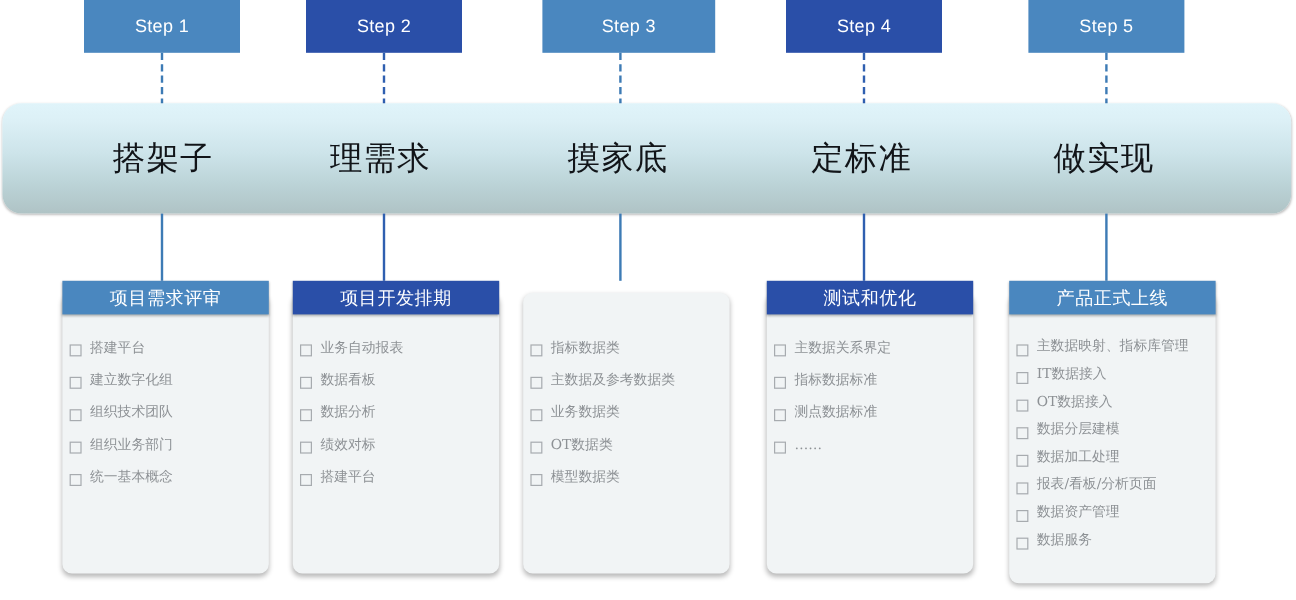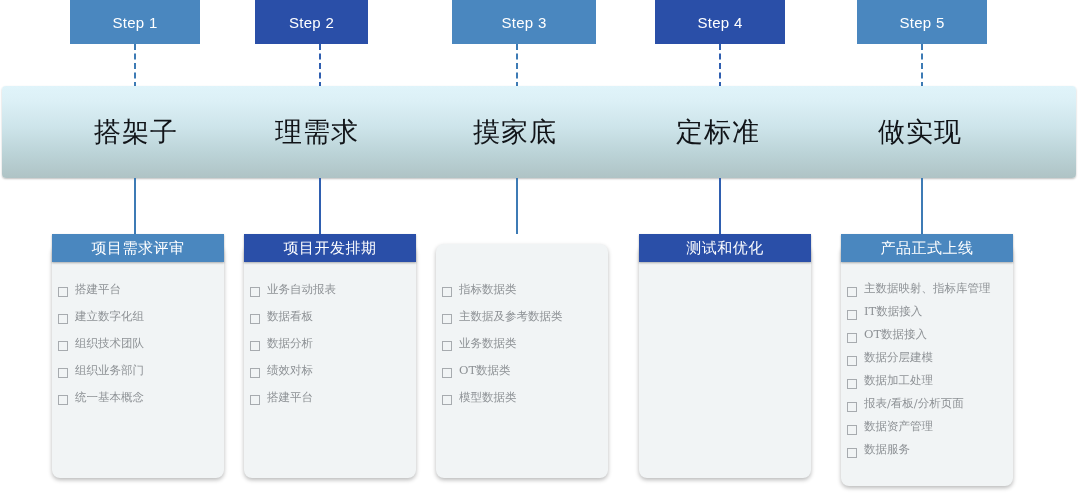--- a/index.html
+++ b/index.html
@@ -46,21 +46,21 @@
   }
   .connector-top.light { border-left-color: #3d7bb5; }
 
   
   #banner {
     position: absolute;
     left: 2px;
     top: 86px;
     width: 1074px;
     height: 92px;
-    border-radius: 4px;
+    border-radius: 16px;
     background: linear-gradient(to bottom, #e0f4fa 0%, #dcf0f6 16%, #cde4ea 45%, #bcd4d8 72%, #afc3c5 100%);
     box-shadow: 0 1px 2px rgba(0,0,0,0.25);
   }
   .banner-label {
     position: absolute;
     top: 0;
     height: 92px;
     display: flex;
     align-items: center;
     justify-content: center;
@@ -148,21 +148,21 @@
   }
 </style>
 </head>
 <body>
 
 <div id="stage">
 
   <div class="step-box step-light" style="left:70px; width:130px;">
     <span>Step 1</span>
   </div>
-  <div class="step-box step-dark" style="left:255px; width:113px;">
+  <div class="step-box step-dark" style="left:255px; width:130px;">
     <span>Step 2</span>
   </div>
   <div class="step-box step-light" style="left:452px; width:144px;">
     <span>Step 3</span>
   </div>
   <div class="step-box step-dark" style="left:655px; width:130px;">
     <span>Step 4</span>
   </div>
   <div class="step-box step-light" style="left:857px; width:130px;">
     <span>Step 5</span>
@@ -270,20 +270,38 @@
           <span class="txt">模型数据类</span>
         </li>
     </ul>
   </div>
 
   <div class="card" style="left:633px; top:234px; width:178px; height:244px;">
     <div class="card-body"></div>
     <div class="card-head head-dark" style="left:6px; width:172px;">
       <span>测试和优化</span>
     </div>
+    <ul class="card-list">
+      <li>
+          <span class="bullet"></span>
+          <span class="txt">主数据关系界定</span>
+        </li>
+      <li>
+          <span class="bullet"></span>
+          <span class="txt">指标数据标准</span>
+        </li>
+      <li>
+          <span class="bullet"></span>
+          <span class="txt">测点数据标准</span>
+        </li>
+      <li>
+          <span class="bullet"></span>
+          <span class="txt">……</span>
+        </li>
+    </ul>
   </div>
 
   <div class="card" style="left:835px; top:234px; width:178px; height:252px;">
     <div class="card-body"></div>
     <div class="card-head head-light" style="left:6px; width:172px;">
       <span>产品正式上线</span>
     </div>
     <ul class="card-list dense">
       <li>
           <span class="bullet"></span>

